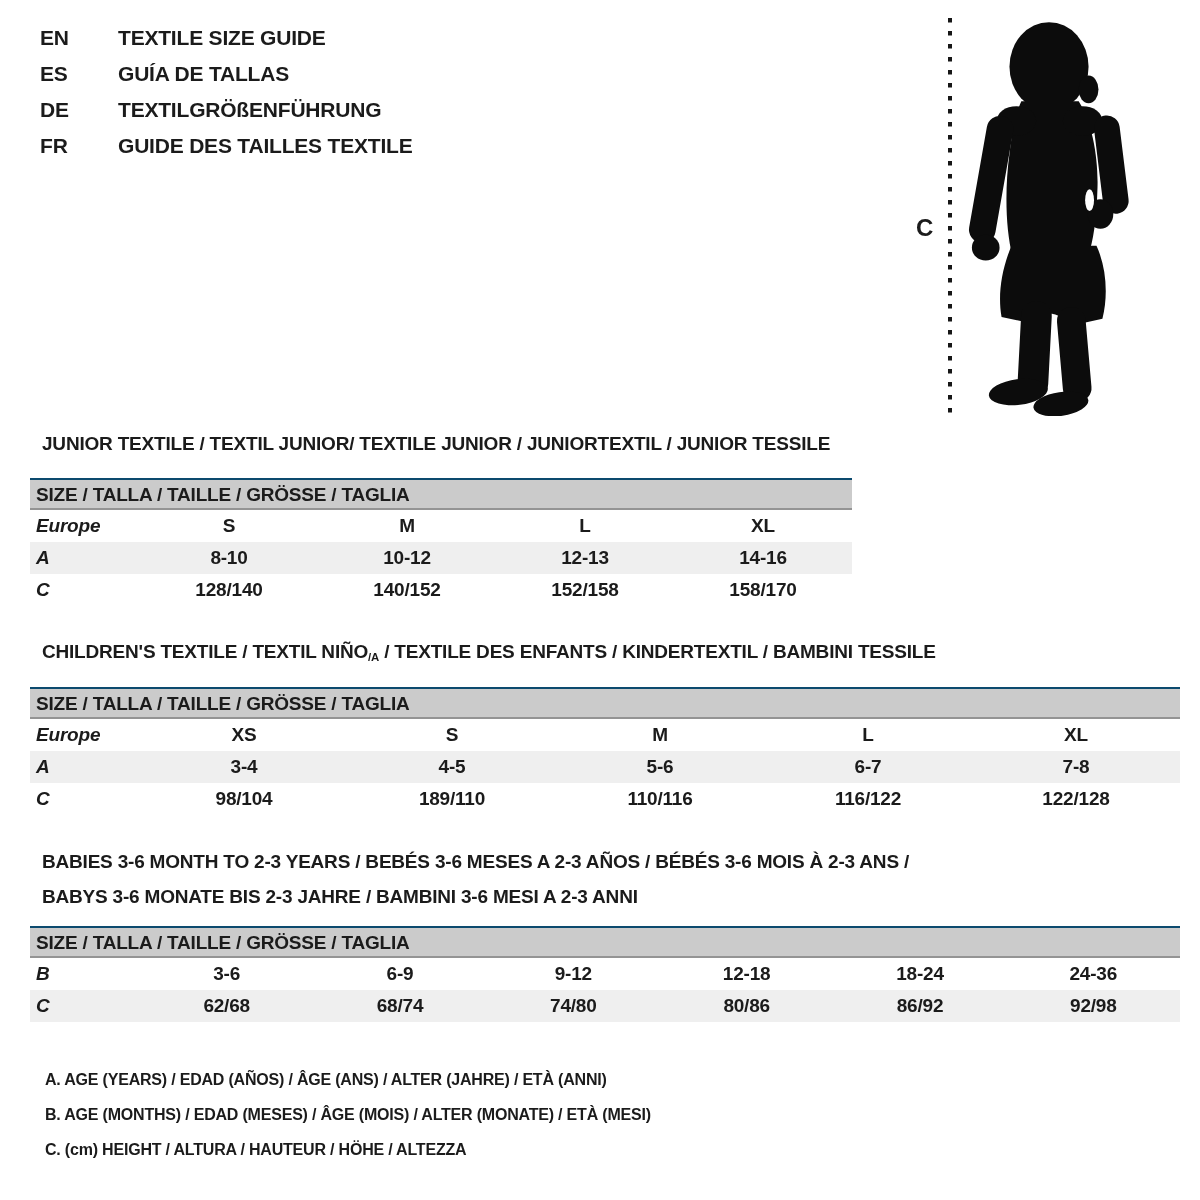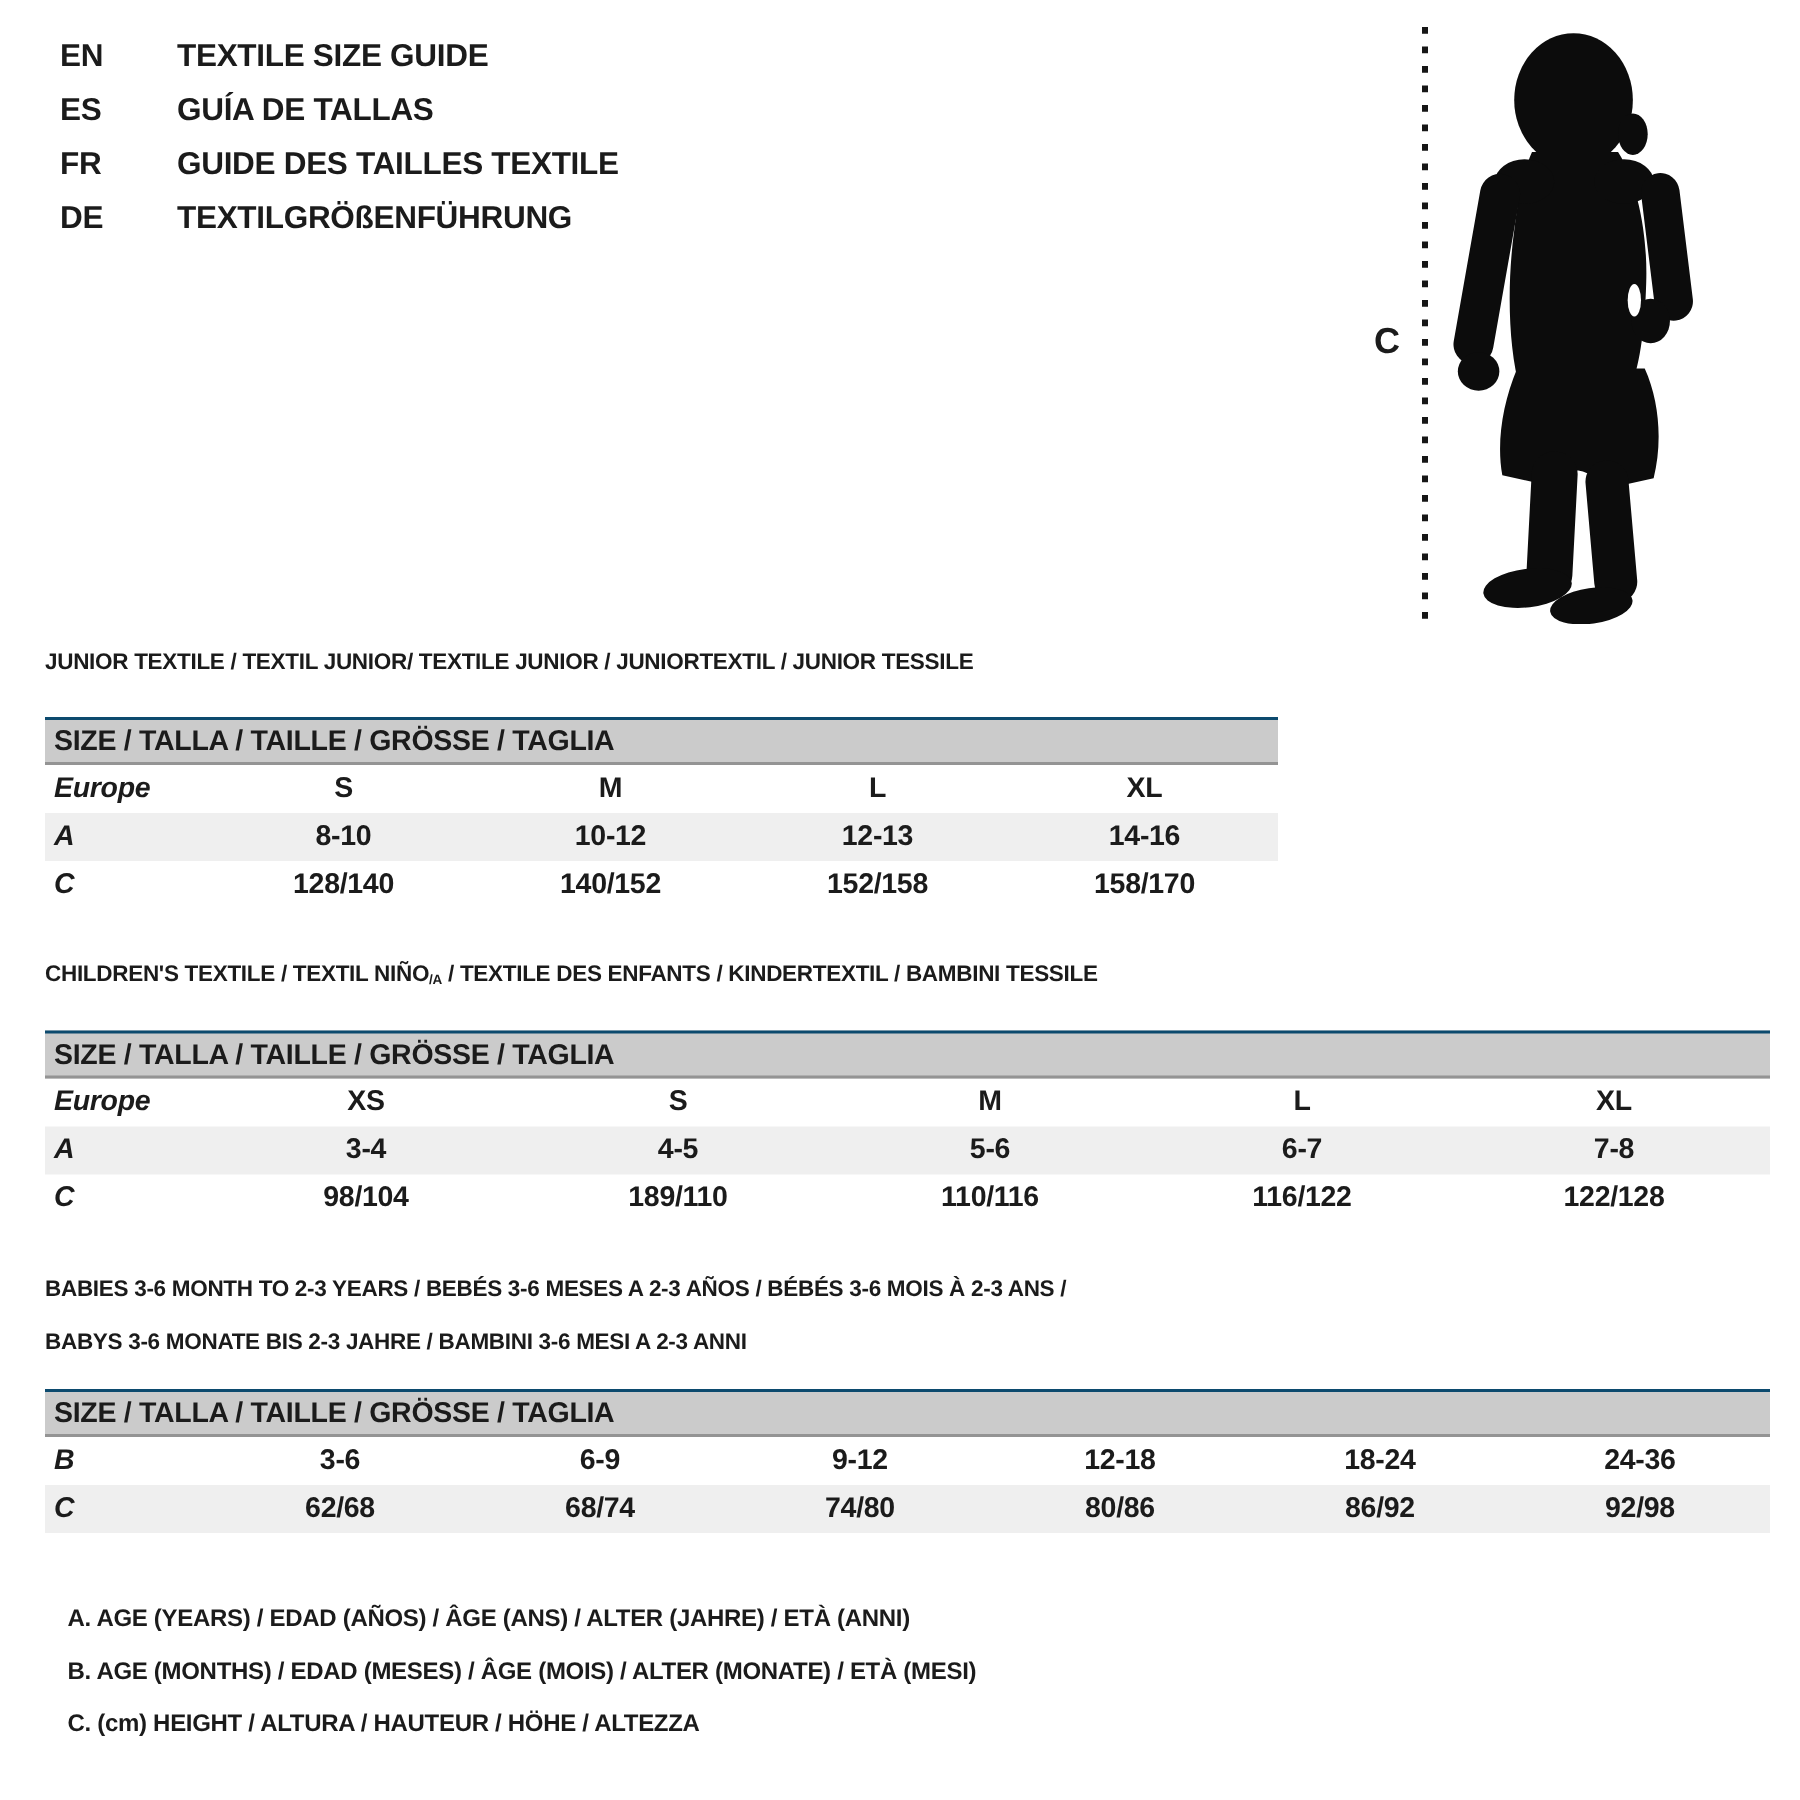--- a/index.html
+++ b/index.html
@@ -15,21 +15,21 @@
   .lang-row{display:flex;height:36px;align-items:flex-start;font-size:21px;}
   .lang-code{width:78px;}
 
   
   .figure{left:900px;top:10px;width:250px;height:410px;}
   .dash-line{position:absolute;left:46px;top:6px;}
   .height-label{position:absolute;left:16px;top:204px;font-size:24px;}
   .toddler{position:absolute;left:62px;top:8px;}
 
   
-  .sec-heading{left:30px;font-size:15px;white-space:nowrap;}
+  .sec-heading{left:42px;font-size:19px;white-space:nowrap;}
   .sub{font-size:0.6em;vertical-align:-0.25em;}
 
   
   .size-table{left:30px;}
   .thead{
     height:32px;line-height:29px;box-sizing:border-box;
     background:#cbcbcb;border-top:2px solid #0c4a6e;border-bottom:2px solid #949494;
     padding-left:6px;font-size:19px;
   }
   .trow{display:flex;height:32px;line-height:32px;font-size:19px;}
@@ -46,26 +46,26 @@
 <div class="abs langs">
   <div class="lang-row">
     <span class="lang-code">EN</span>
     <span class="lang-title">TEXTILE SIZE GUIDE</span>
   </div>
   <div class="lang-row">
     <span class="lang-code">ES</span>
     <span class="lang-title">GUÍA DE TALLAS</span>
   </div>
   <div class="lang-row">
+    <span class="lang-code">DE</span>
+    <span class="lang-title">TEXTILGRÖßENFÜHRUNG</span>
+  </div>
+  <div class="lang-row">
     <span class="lang-code">FR</span>
     <span class="lang-title">GUIDE DES TAILLES TEXTILE</span>
-  </div>
-  <div class="lang-row">
-    <span class="lang-code">DE</span>
-    <span class="lang-title">TEXTILGRÖßENFÜHRUNG</span>
   </div>
 </div>
 
 <div class="abs figure">
   <svg class="dash-line" width="8" height="402" viewBox="0 0 8 402">
     <line x1="4" y1="2" x2="4" y2="400" stroke="#161616" stroke-width="4" stroke-dasharray="4.5 8.5"></line>
   </svg>
   <span class="height-label">C</span>
   <svg class="toddler" width="178" height="398" viewBox="0 0 180 398">
     <g fill="#0c0c0c" stroke="none">

